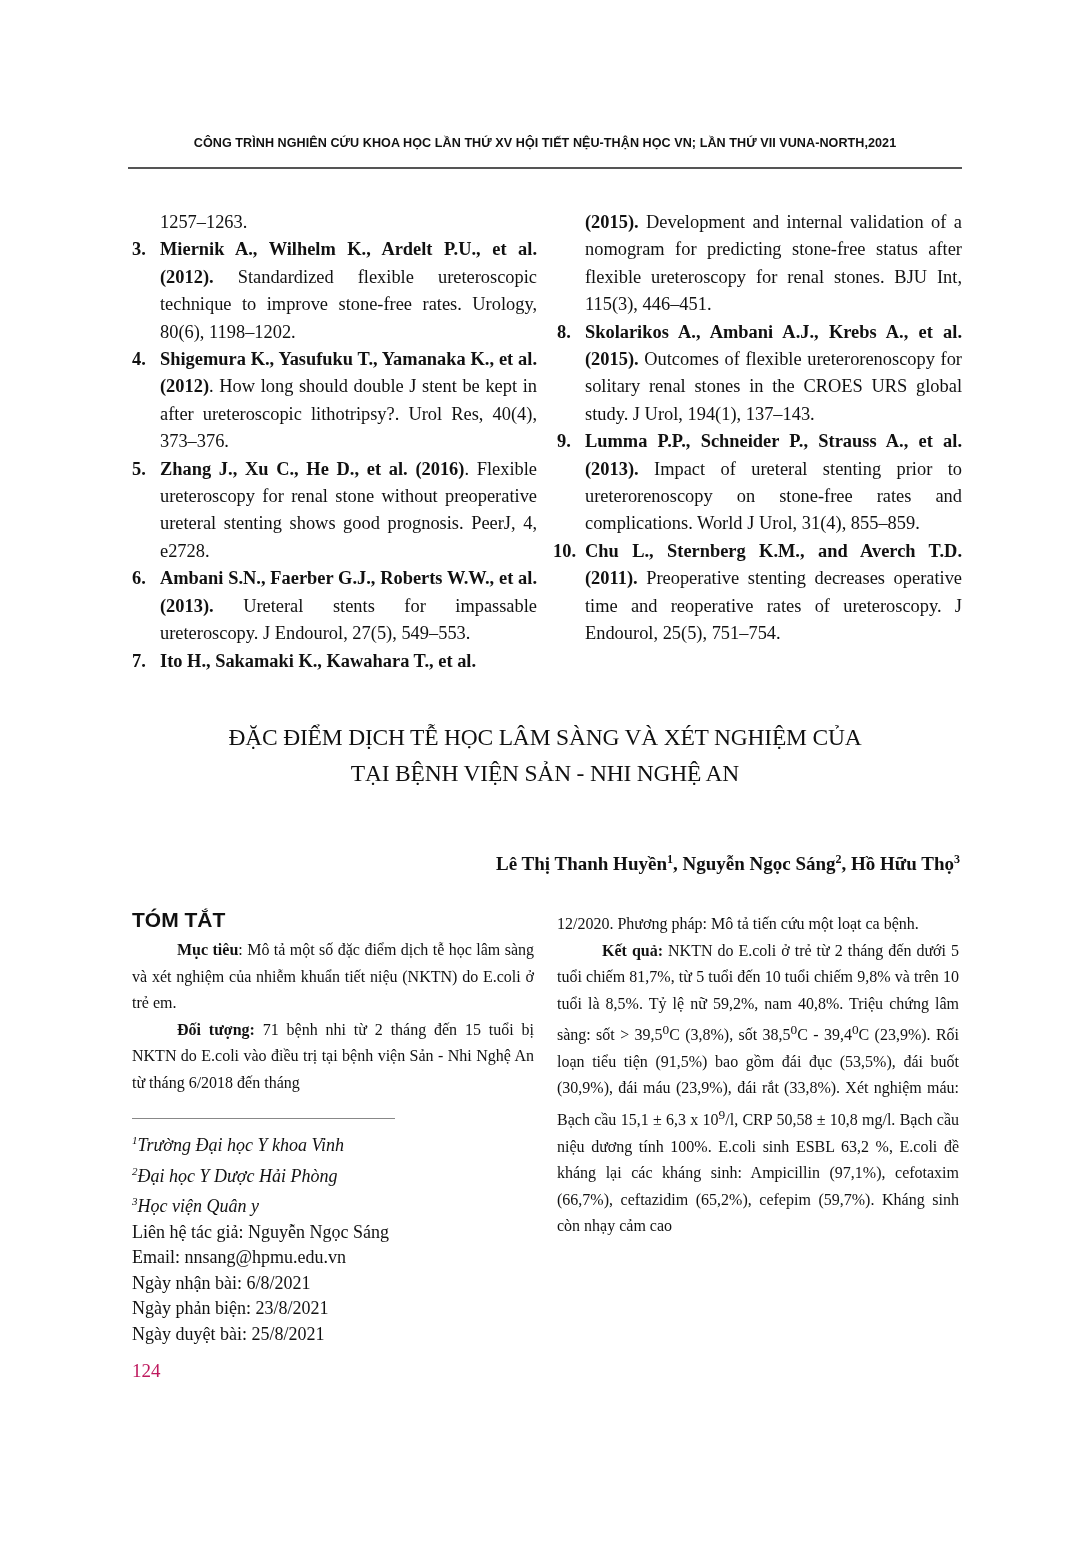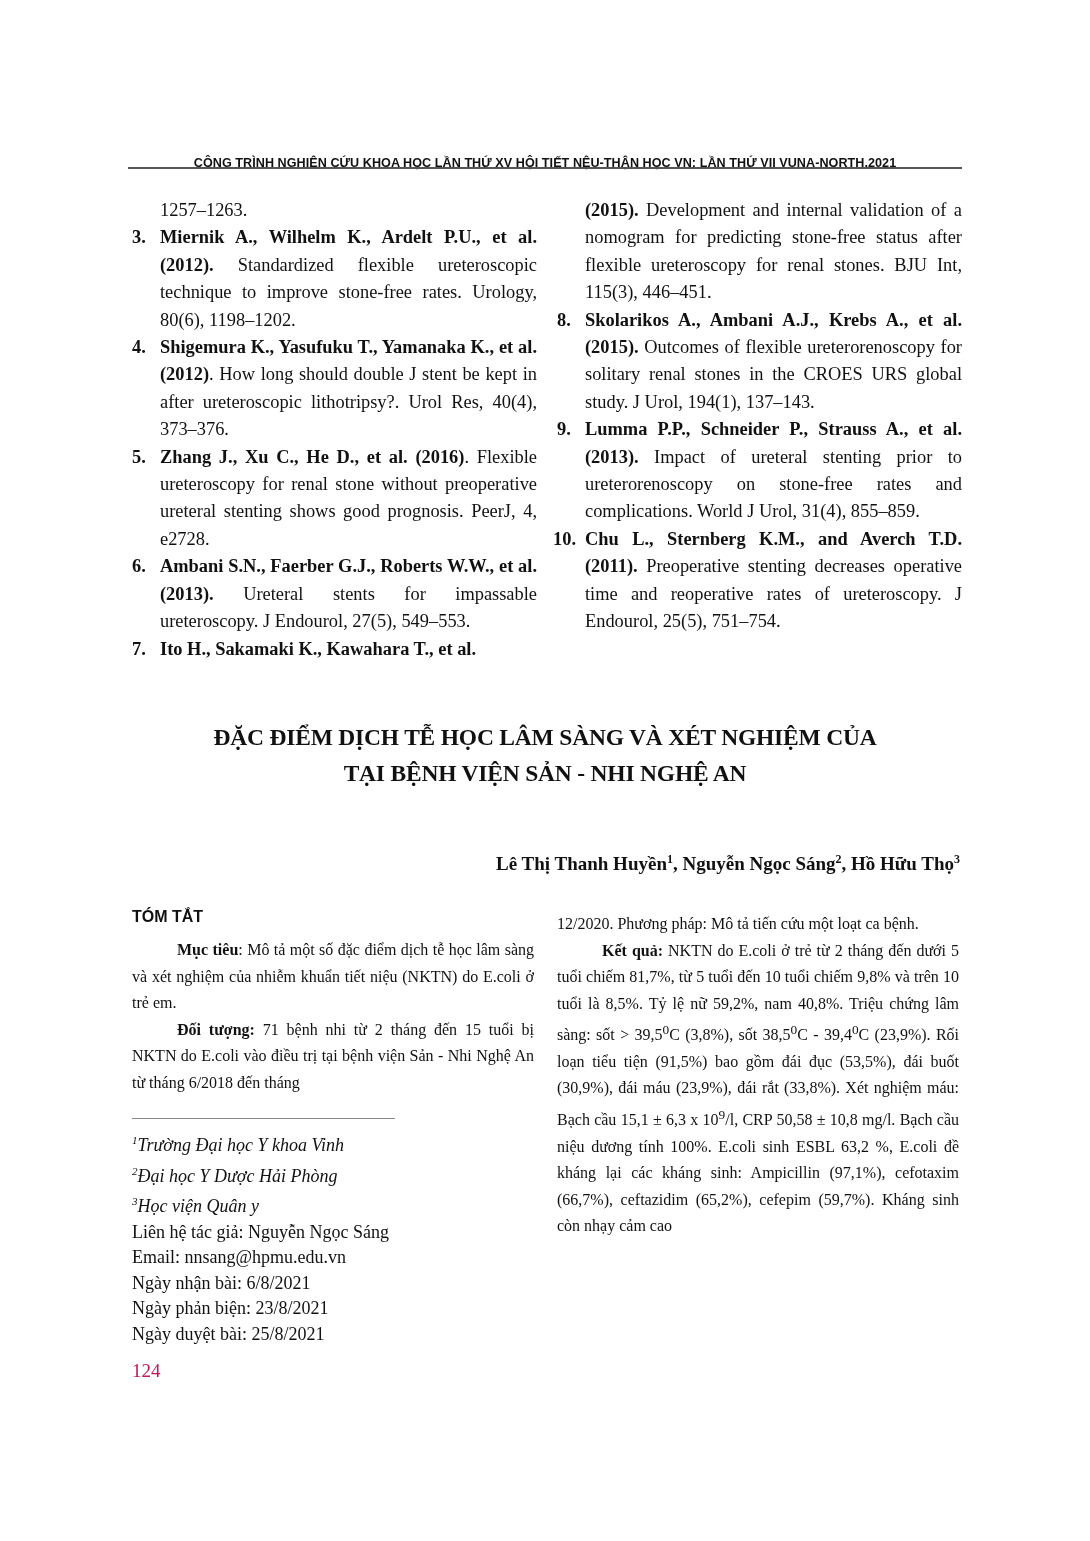--- a/index.html
+++ b/index.html
@@ -1,46 +1,46 @@
 <!DOCTYPE html>
 <html><head>
 <meta charset="utf-8">
 <style>
   html, body { margin: 0; padding: 0; background: #ffffff; }
   body { width: 1090px; height: 1541px; position: relative; overflow: hidden; color: #111; }
   .running-header {
-    position: absolute; left: 128px; top: 156px; width: 834px;
+    position: absolute; left: 128px; top: 136px; width: 834px;
     font-family: "Liberation Sans", sans-serif; font-weight: bold; font-size: 12.6px;
     text-align: center; letter-spacing: 0.05px; color: #111; white-space: nowrap;
   }
   .header-rule {
     position: absolute; left: 128px; top: 167px; width: 834px; height: 2px; background: #555;
   }
   .col { position: absolute; width: 405px;
-    font-family: "Liberation Serif", serif; font-size: 18.4px; line-height: 27.4px; color: #111; }
+    font-family: "Liberation Serif", serif; font-size: 18.4px; line-height: 27.4px; color: #111; margin-top: 12px; }
   .col-left { left: 132px; }
   .col-right { left: 557px; }
   .ref-cont { padding-left: 28px; text-align: justify; }
   .ref { position: relative; padding-left: 28px; text-align: justify; text-align-last: left; }
   .ref .num { position: absolute; left: 0; top: 0; font-weight: bold; }
   .ref .authors, .ref .year { font-weight: bold; }
 
   .title {
     position: absolute; left: 130px; top: 720px; width: 830px; text-align: center;
-    font-family: "Liberation Serif", serif; font-weight: bold; font-size: 23.5px;
+    font-family: "Liberation Serif", serif; font-weight: normal; font-size: 23.5px;
     line-height: 35.5px; letter-spacing: -0.2px; color: #111;
   }
   .authors-line {
     position: absolute; right: 130px; top: 852px;
     font-family: "Liberation Serif", serif; font-weight: bold; font-size: 19px; color: #111;
   }
   .authors-line sup { font-size: 12px; }
   .abstract-heading {
     position: absolute; left: 132px; top: 908px;
-    font-family: "Liberation Sans", sans-serif; font-weight: bold; font-size: 16px; color: #111;
+    font-family: "Liberation Sans", sans-serif; font-weight: bold; font-size: 21px; color: #111;
   }
   .abs-col { position: absolute; width: 402px;
     font-family: "Liberation Serif", serif; font-size: 16px; line-height: 26.5px; color: #111; text-align: justify; }
   .abs-left { left: 132px; top: 937px; }
   .abs-right { left: 557px; top: 911px; }
   .para-indent { text-indent: 26px; }
   .lbl { font-weight: bold; margin-left: 19px; }
   .footnote-rule { position: absolute; left: 132px; top: 1118px; width: 263px; height: 1px; background: #888; }
   .footnotes { position: absolute; left: 132px; top: 1128px; width: 402px;
     font-family: "Liberation Serif", serif; font-size: 18px; line-height: 25.5px; color: #111; }

